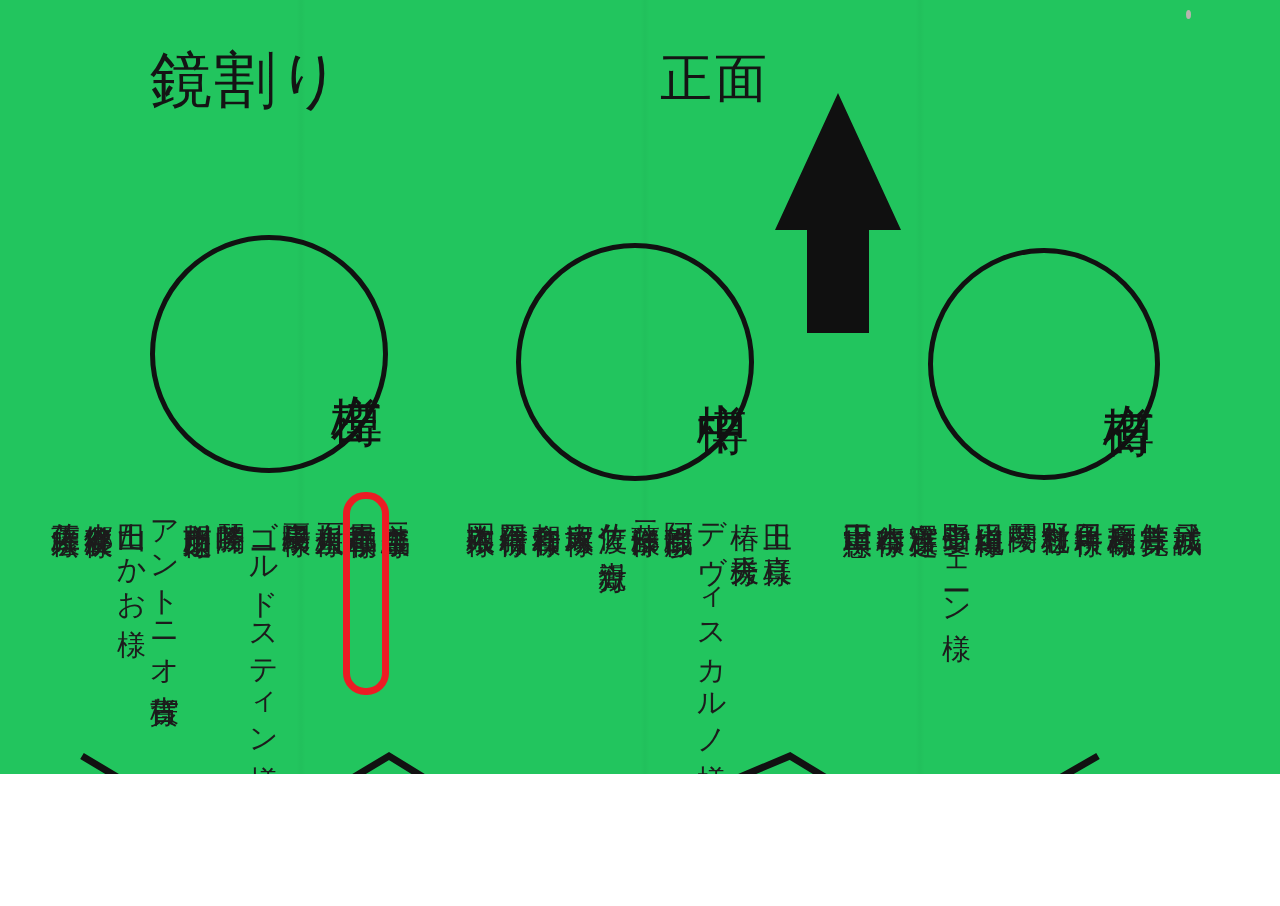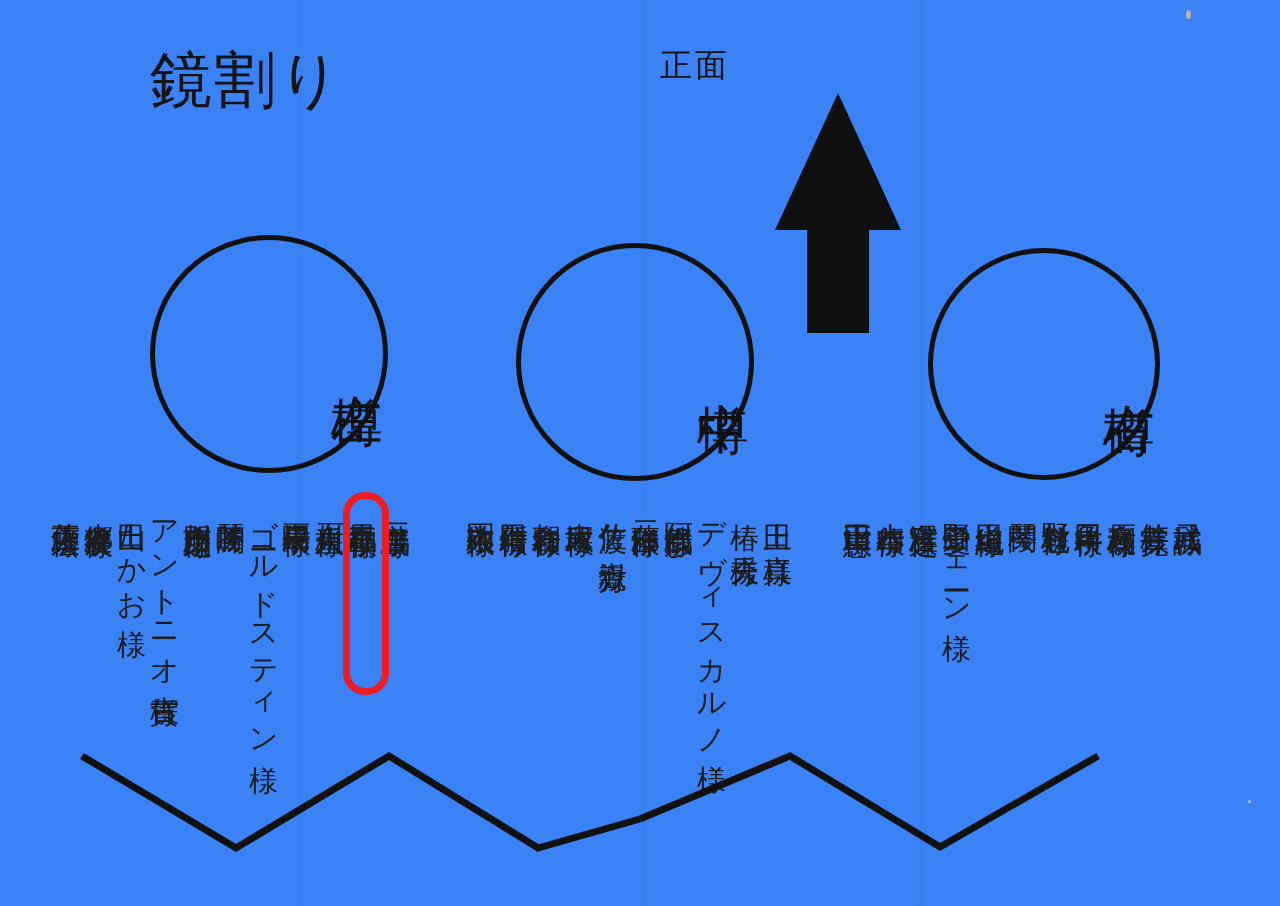--- a/index.html
+++ b/index.html
@@ -3,22 +3,22 @@
 <meta charset="utf-8">
 <style>
   html, body {
     margin: 0;
     padding: 0;
     background: #ffffff;
   }
   #page {
     position: relative;
     width: 1280px;
-    height: 906px;
-    background: #3b82f6;
+    height: 774px;
+    background: #22c55e;
     overflow: hidden;
     font-family: "Liberation Serif", "DejaVu Serif", serif;
   }
 
   
   .scan-streak {
     position: absolute;
     top: 0;
     bottom: 0;
     width: 10px;
@@ -39,21 +39,21 @@
     font-size: 62px;
     letter-spacing: 2px;
     color: #141414;
     font-family: "DejaVu Serif", "Liberation Serif", serif;
     font-weight: 400;
     white-space: nowrap;
   }
 
   .head-label {
     position: absolute;
-    font-size: 32px;
+    font-size: 52px;
     color: #141414;
     letter-spacing: 3px;
     font-family: Liberation Sans, sans-serif;
     white-space: nowrap;
   }
   .head-front { left: 660px; top: 44px; }
   .head-guest { left: 795px; top: 44px; }
 
   .arrow-wrap {
     position: absolute;

